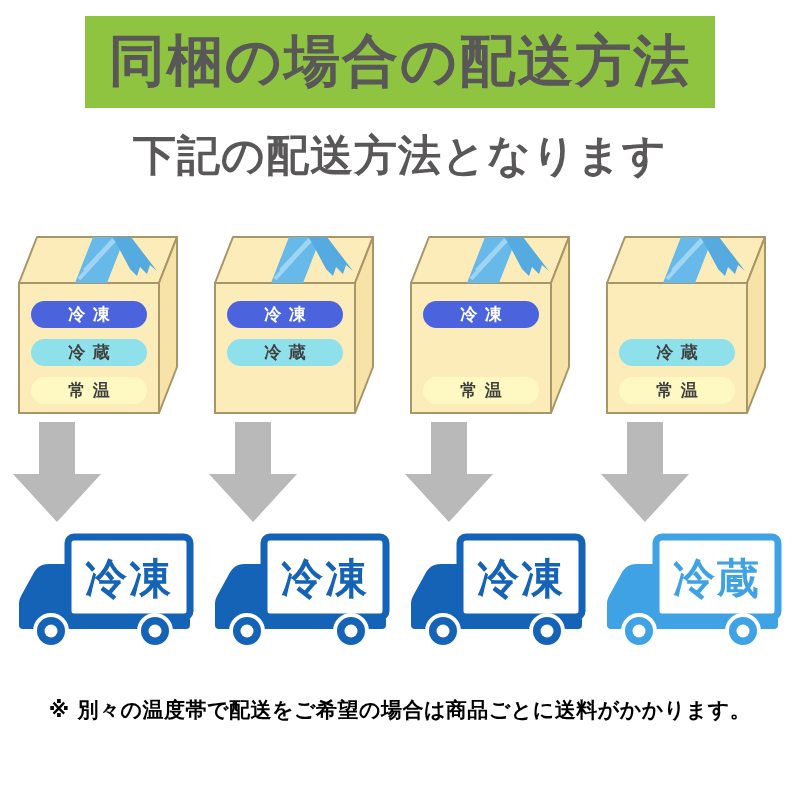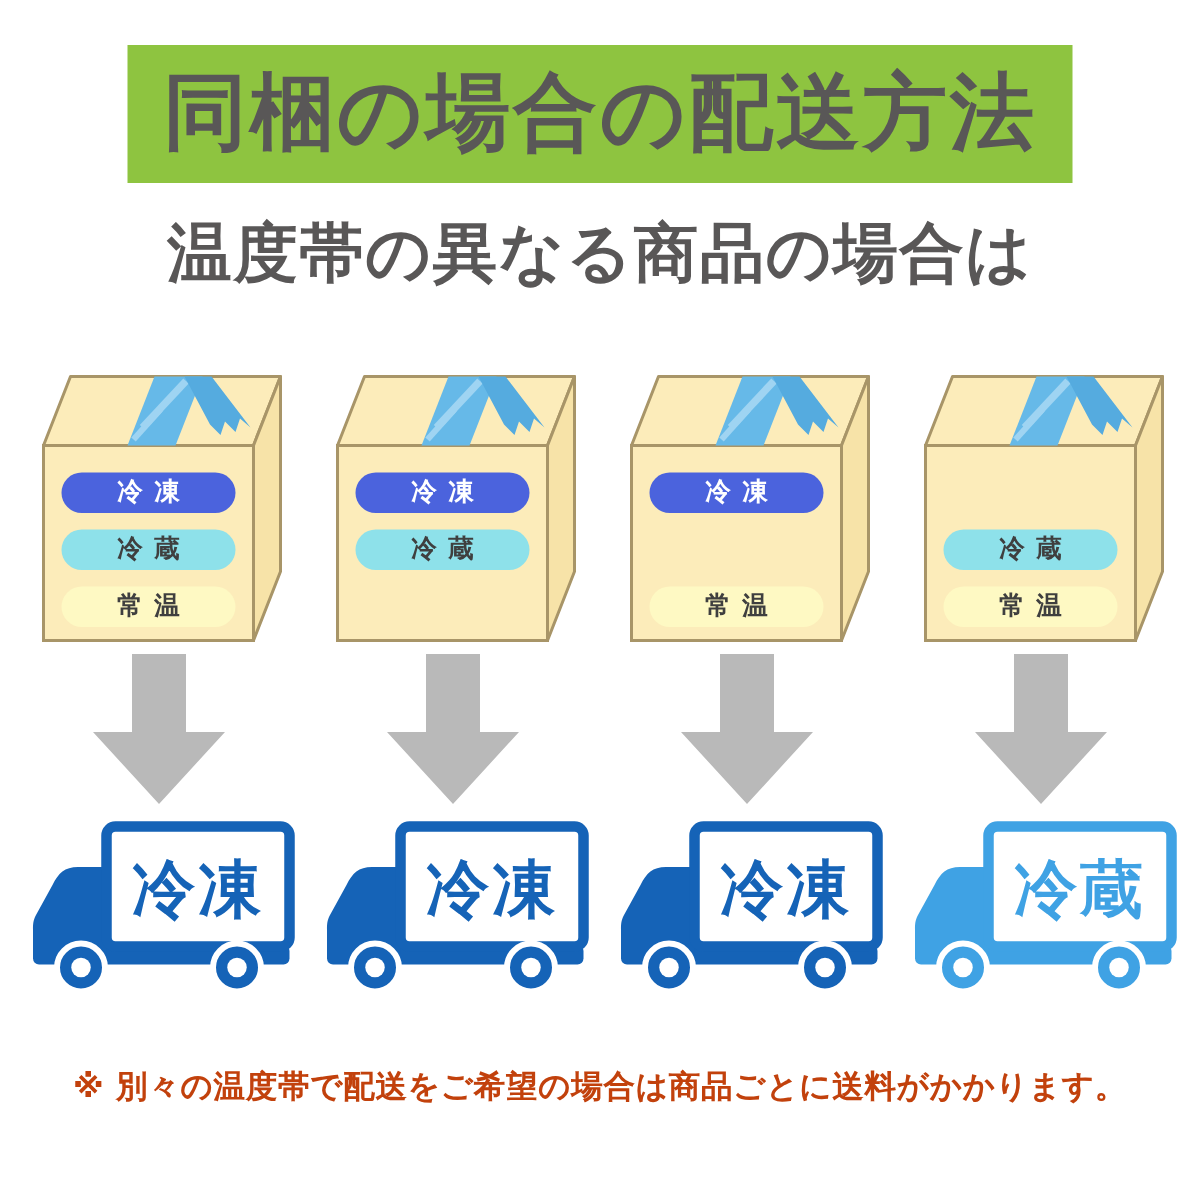--- a/index.html
+++ b/index.html
@@ -6,21 +6,21 @@
   html, body { background: #ffffff; }
   body {
     width: 800px; height: 800px;
     font-family: "DejaVu Sans", "Liberation Sans", sans-serif;
     color: #595757;
   }
   .page {
     position: relative;
     width: 800px; height: 800px;
     overflow: hidden;
-    padding-top: 30px;
+    padding-top: 16px;
   }
 
   
   .banner {
     display: block;
     width: max-content;
     margin: 0 auto;
     background: #8ec440;
     color: #595757;
     font-size: 56px;
@@ -42,21 +42,21 @@
   .diagram {
     margin-top: 40px;
     display: flex;
     justify-content: center;
     gap: 6px;
   }
   .column {
     width: 190px;
     display: flex;
     flex-direction: column;
-    align-items: center;
+    align-items: flex-start;
   }
 
   
   .box-wrap { position: relative; width: 170px; height: 195px; }
   .box-wrap svg { position: absolute; left: 0; top: 0; }
   .slots { position: absolute; left: 20px; top: 80px; width: 116px; height: 110px; }
   .slot {
     position: absolute;
     left: 0;
     width: 116px; height: 27px;
@@ -92,33 +92,33 @@
   .truck[data-variant="chill"] .t-body  { fill: #3fa2e4; }
   .truck[data-variant="chill"] .t-cargo { stroke: #3fa2e4; }
   .truck[data-variant="chill"] .t-label { fill: #3fa2e4; }
 
   
   .footer-note {
     margin-top: 44px;
     text-align: center;
     font-size: 21px;
     font-weight: 600;
-    color: #c2410c;
+    color: #000000;
     letter-spacing: 0.5px;
   }
 </style>
 </head>
 <body>
 
 <div class="page">
 
   <h1 class="banner">同梱の場合の配送方法</h1>
 
   <div class="subtitle">
-    <div>温度帯の異なる商品の場合は</div>
+    <div>下記の配送方法となります</div>
   </div>
 
   <div class="diagram">
 
     <div class="column">
       <div class="box-wrap">
         <svg width="170" height="195" viewBox="0 0 170 195">
           <polygon points="8,62 26,16 166,16 148,62" fill="#fcecba" stroke="#a89568" stroke-width="2" stroke-linejoin="round"></polygon>
           <polygon points="148,62 166,16 166,146 148,192" fill="#f7e3a8" stroke="#a89568" stroke-width="2" stroke-linejoin="round"></polygon>
           <rect x="8" y="62" width="140" height="130" fill="#fcecba" stroke="#a89568" stroke-width="2"></rect>

